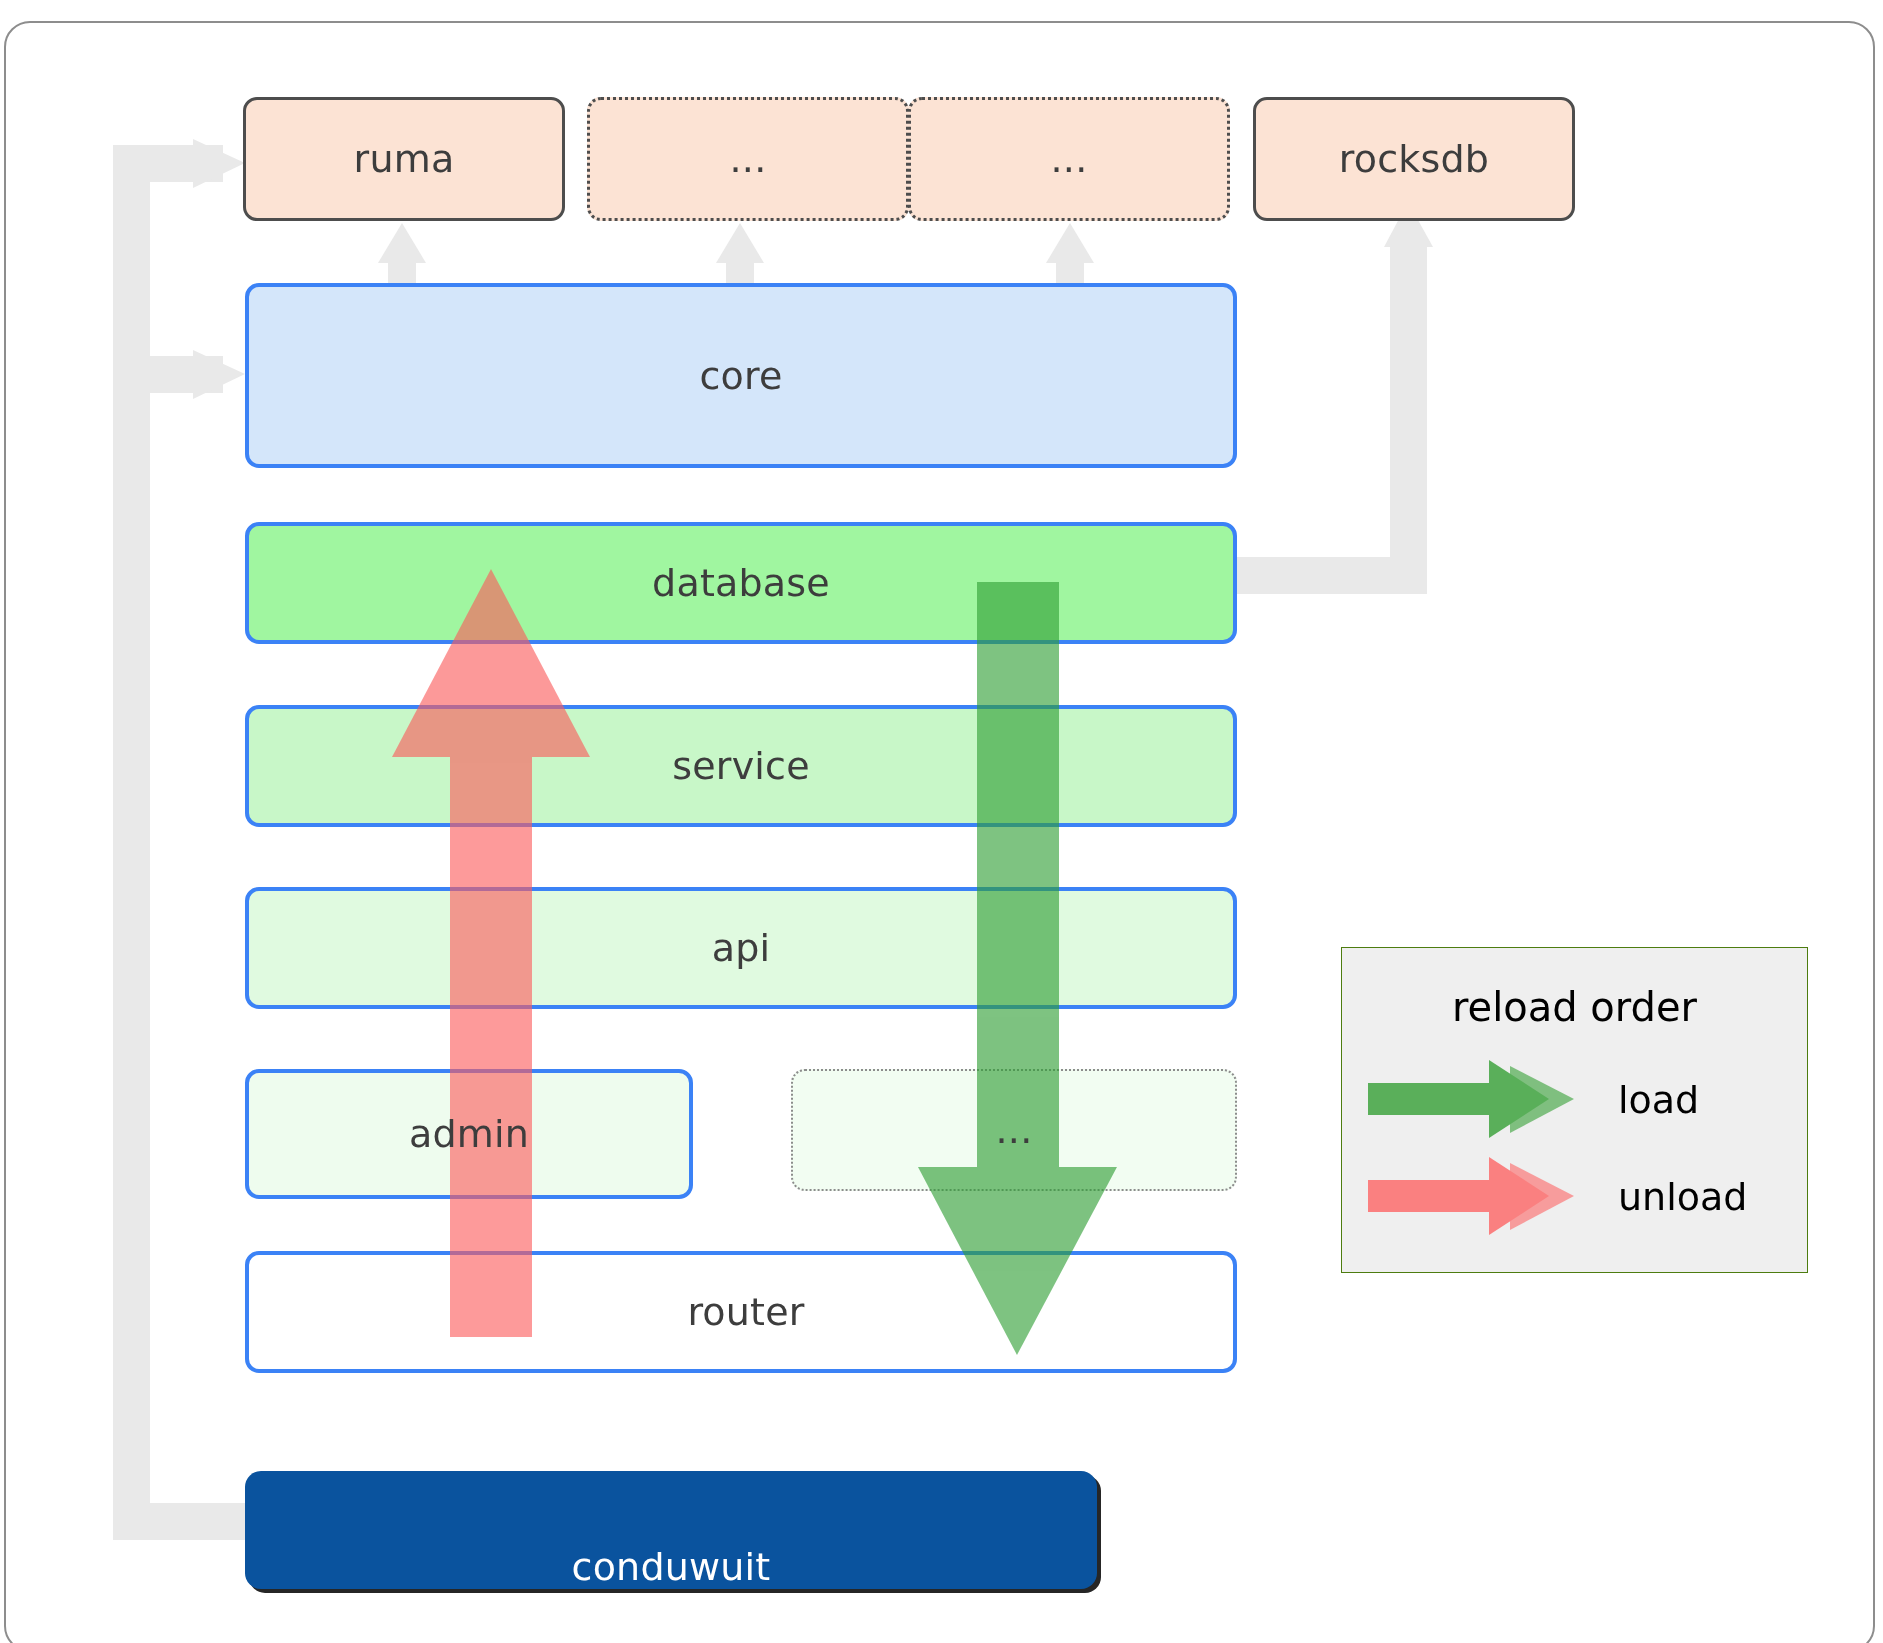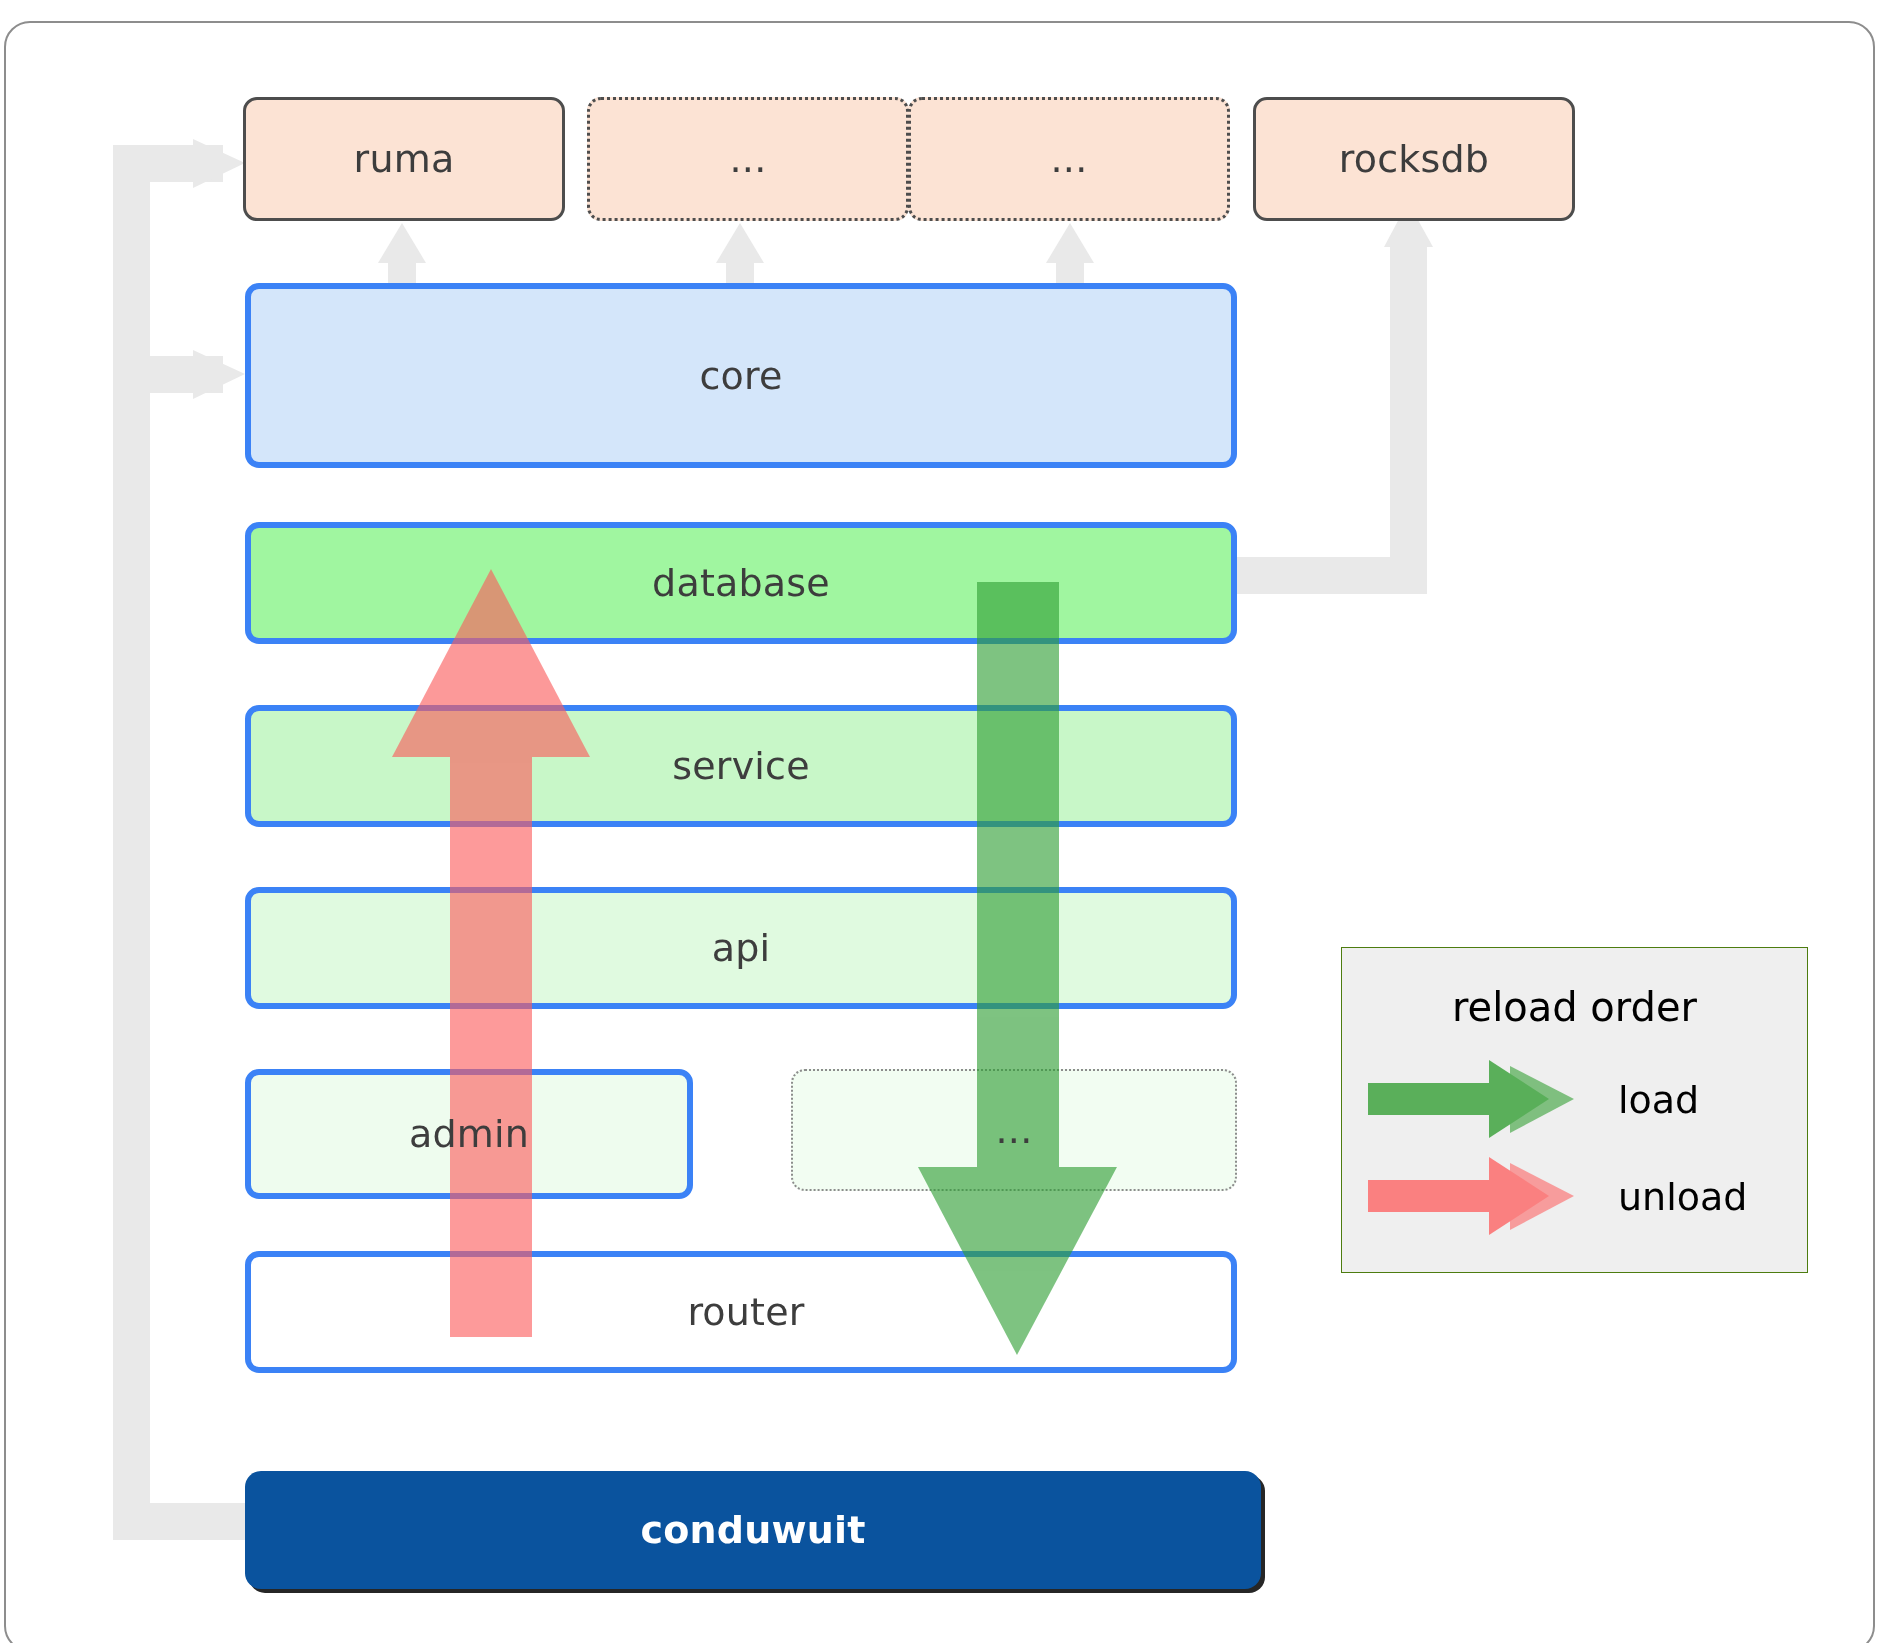--- a/index.html
+++ b/index.html
@@ -52,21 +52,21 @@
     position: relative;
     z-index: 2;
   }
   .node-solid-dark {
     border: 3px solid #4d4d4d;
   }
   .node-dotted-dark {
     border: 3px dotted #4d4d4d;
   }
   .node-solid-gray {
-    border: 6px solid #3b82f6;
+    border: 4px solid #3b82f6;
   }
   .node-dotted-gray {
     border: 2px dotted #8c8c8c;
   }
   .node-shadow {
     box-shadow: 4px 4px 0px rgba(0,0,0,0.85);
   }
   .legend-box {
     position: absolute;
     box-sizing: border-box;
@@ -165,21 +165,21 @@
   </div>
 
   <div class="node node-dotted-gray" style="left:791px; top:1052px; width:446px; height:122px; background:#f2fdf2;">
     <span class="lbl">...</span>
   </div>
 
   <div class="node node-solid-gray" style="left:245px; top:1234px; width:992px; height:122px; background:#ffffff;padding-left:10px;">
     <span class="lbl">router</span>
   </div>
 
-  <div class="node node-shadow" style="left:245px; top:1454px; width:1016px; height:118px; background:#0a539e; color:#ffffff; font-weight:bold; border-radius:16px;">
+  <div class="node node-shadow" style="left:245px; top:1454px; width:852px; height:118px; background:#0a539e; color:#ffffff; font-weight:normal; border-radius:16px;align-items:flex-end;">
     <span class="lbl">conduwuit</span>
   </div>
 
   <svg class="layer" viewBox="0 0 1883 1643">
 
     <g opacity="0.62">
       <rect x="450" y="640" width="82" height="680" fill="#fb5c5c"></rect>
       <polygon points="392,740 590,740 491,552" fill="#fb5c5c"></polygon>
     </g>
 

